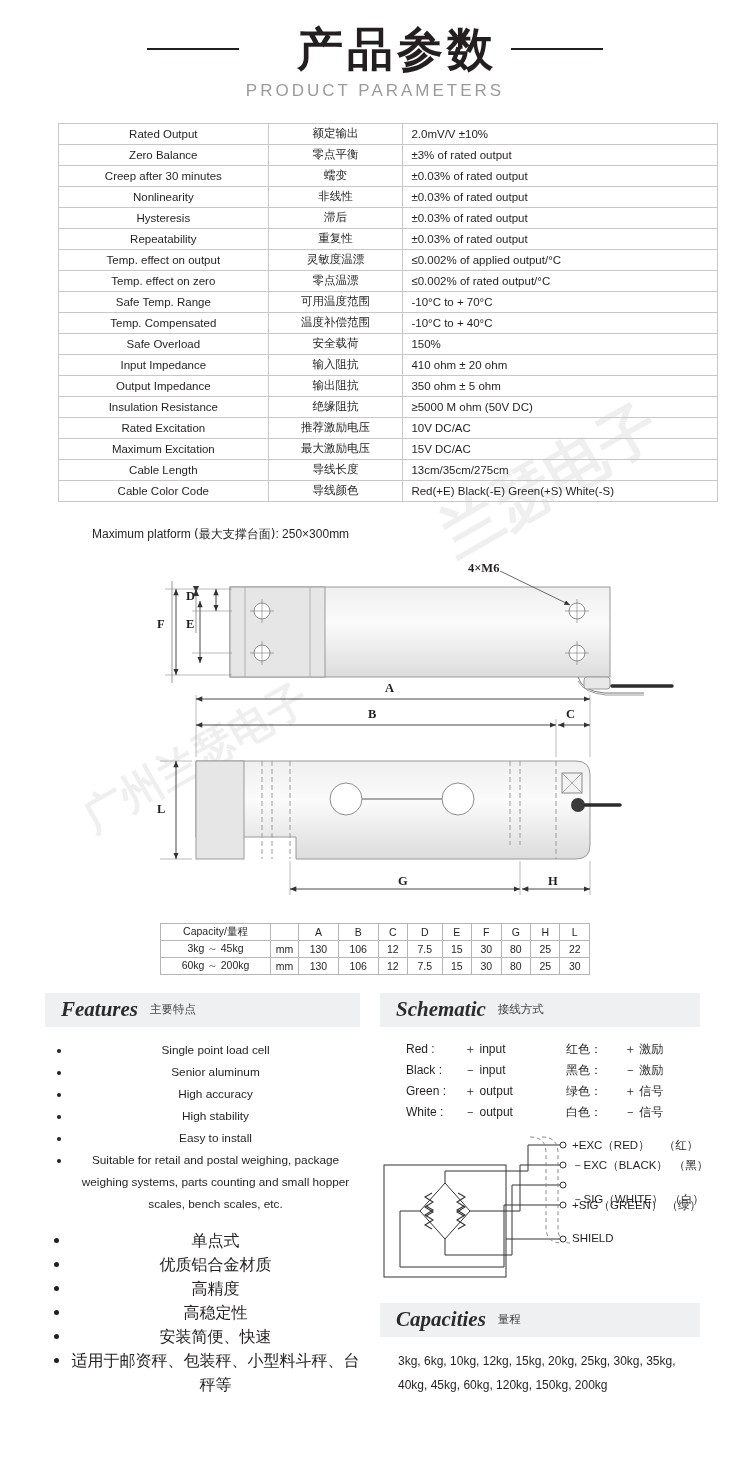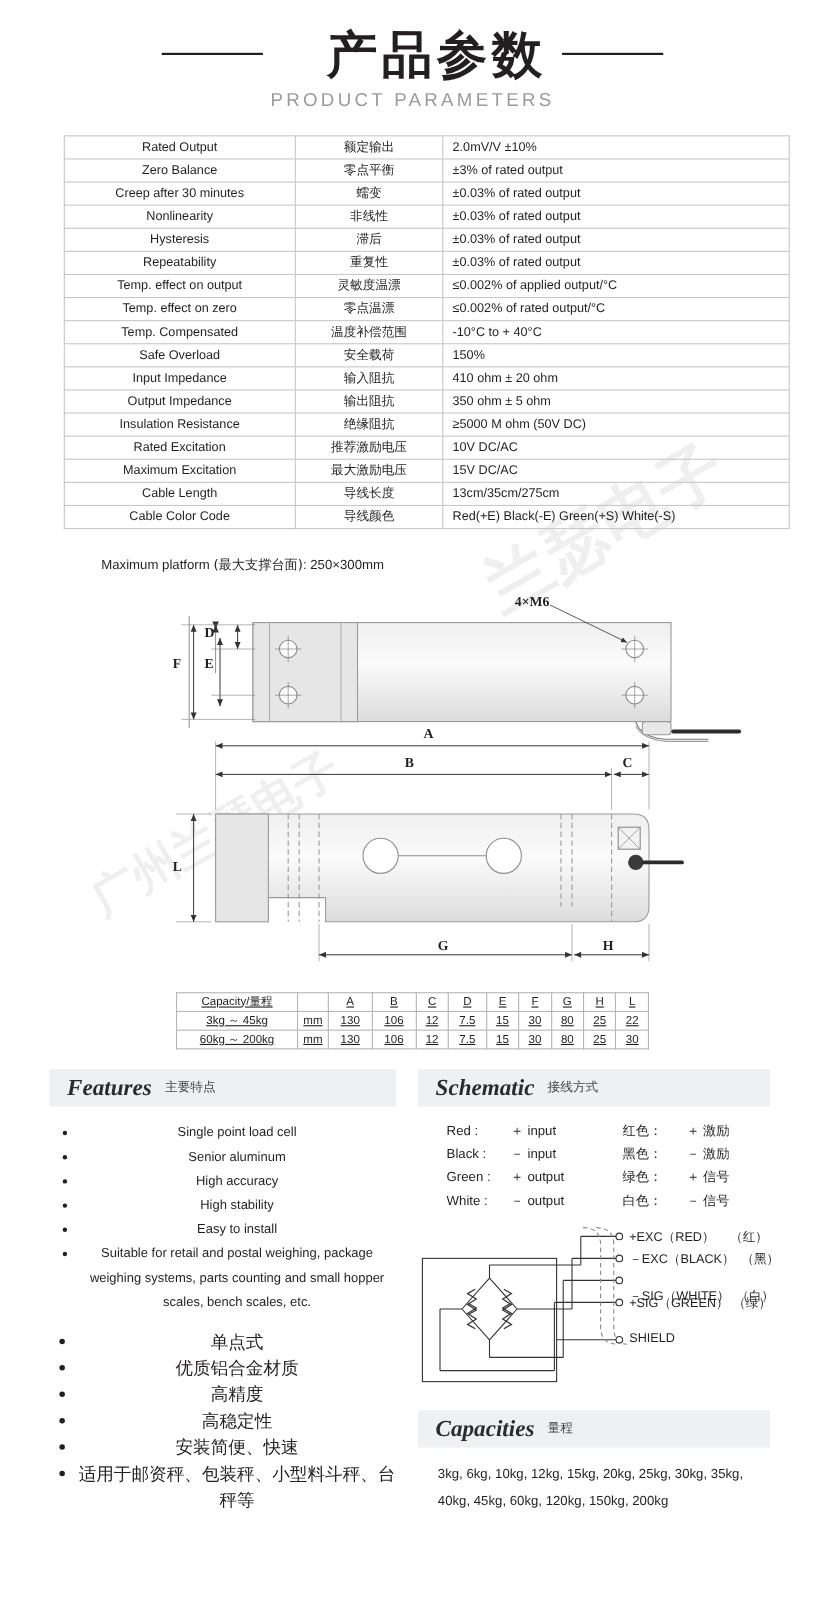--- a/index.html
+++ b/index.html
@@ -104,21 +104,20 @@
     font-family: "Liberation Serif", serif;
     font-weight: bold;
   }
 
   
   .dims-wrap { margin: 4px 0 0 0; display: flex; justify-content: center; }
   table.dims {
     border-collapse: collapse;
     font-size: 10.5px;
     width: 430px;
-    text-decoration: underline;
   }
   table.dims td, table.dims th {
     border: 1px solid #b5b5b5;
     height: 17px;
     text-align: center;
     font-weight: normal;
     padding: 0 2px;
   }
   table.dims th { background: #fff; }
   table.dims td.first, table.dims th.first { width: 110px; }
@@ -254,20 +253,25 @@
           </tr>
         <tr>
             <td class="c1">Temp. effect on output</td>
             <td class="c2">灵敏度温漂</td>
             <td class="c3">≤0.002% of applied output/°C</td>
           </tr>
         <tr>
             <td class="c1">Temp. effect on zero</td>
             <td class="c2">零点温漂</td>
             <td class="c3">≤0.002% of rated output/°C</td>
+          </tr>
+        <tr>
+            <td class="c1">Safe Temp. Range</td>
+            <td class="c2">可用温度范围</td>
+            <td class="c3">-10°C to + 70°C</td>
           </tr>
         <tr>
             <td class="c1">Temp. Compensated</td>
             <td class="c2">温度补偿范围</td>
             <td class="c3">-10°C to + 40°C</td>
           </tr>
         <tr>
             <td class="c1">Safe Overload</td>
             <td class="c2">安全载荷</td>
             <td class="c3">150%</td>

